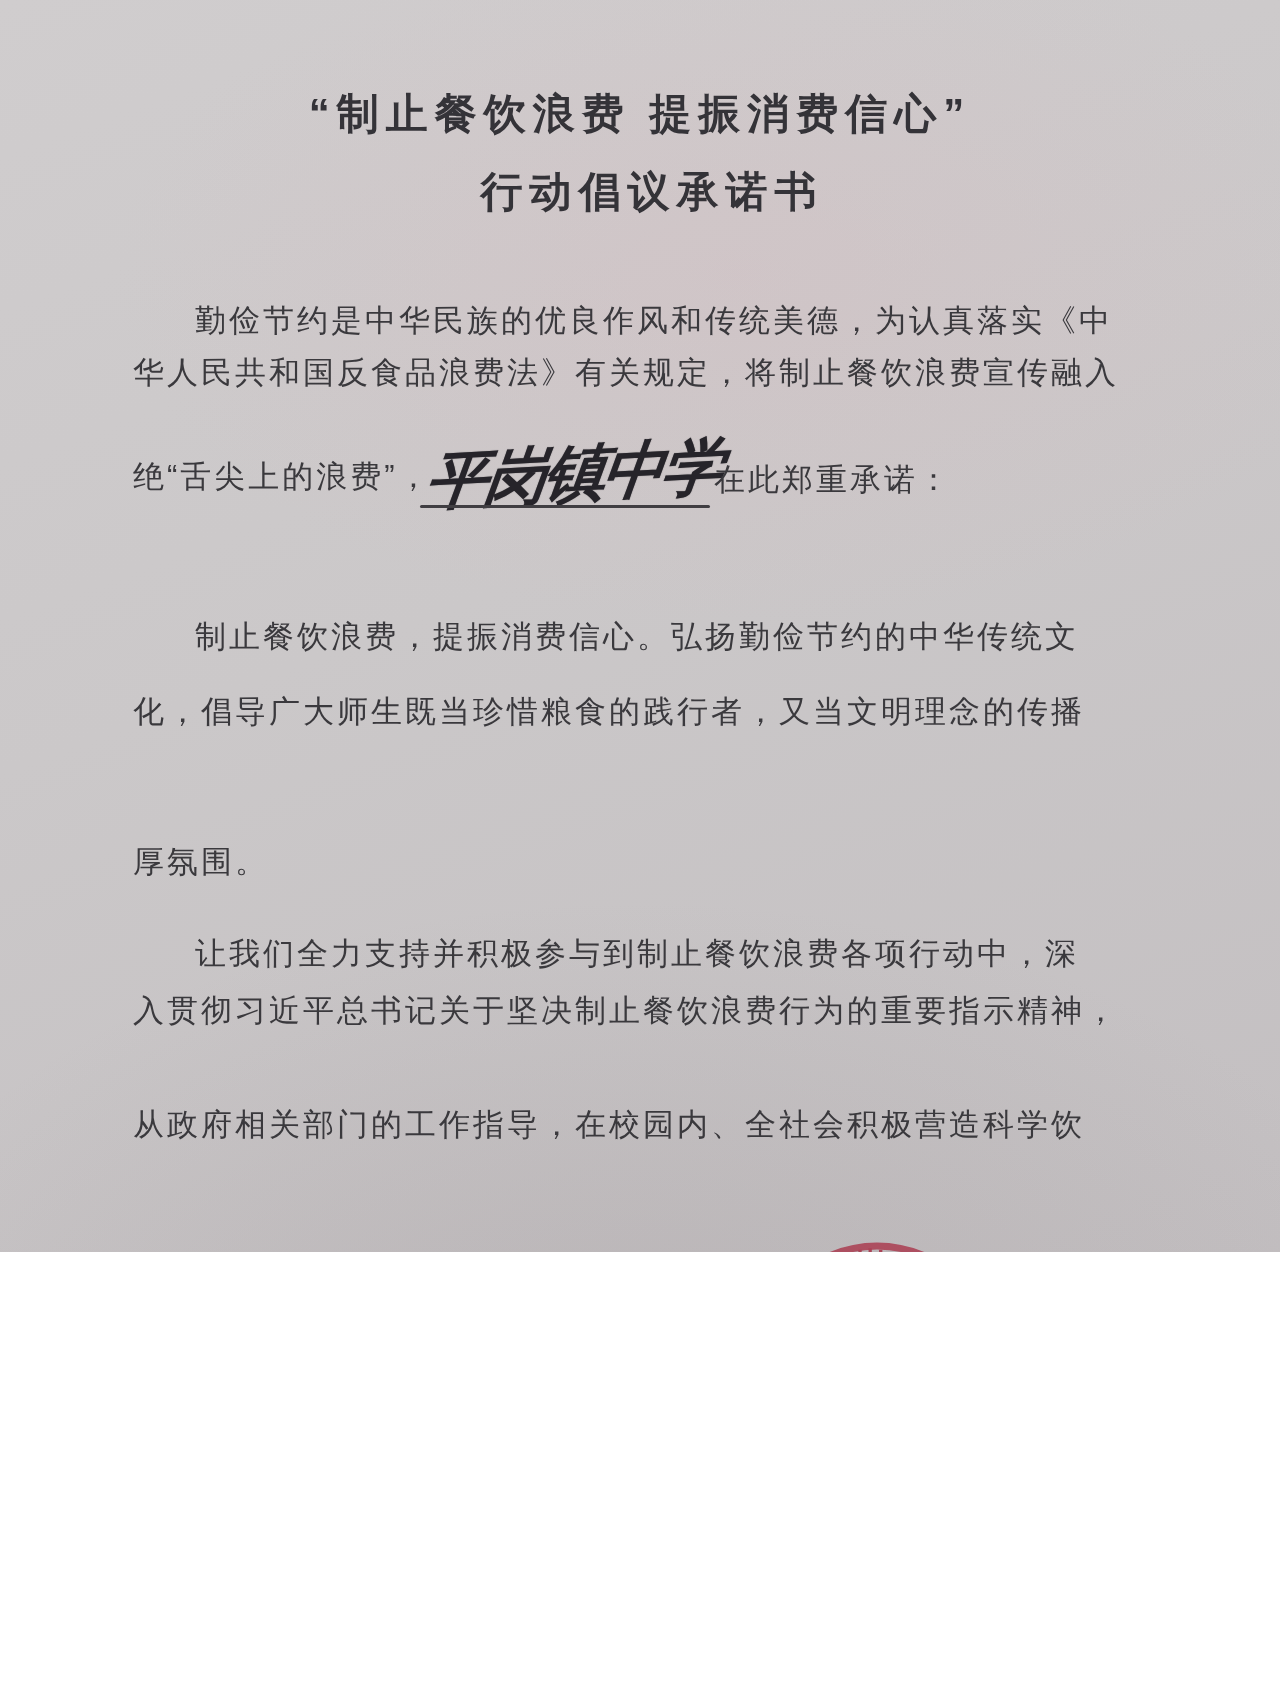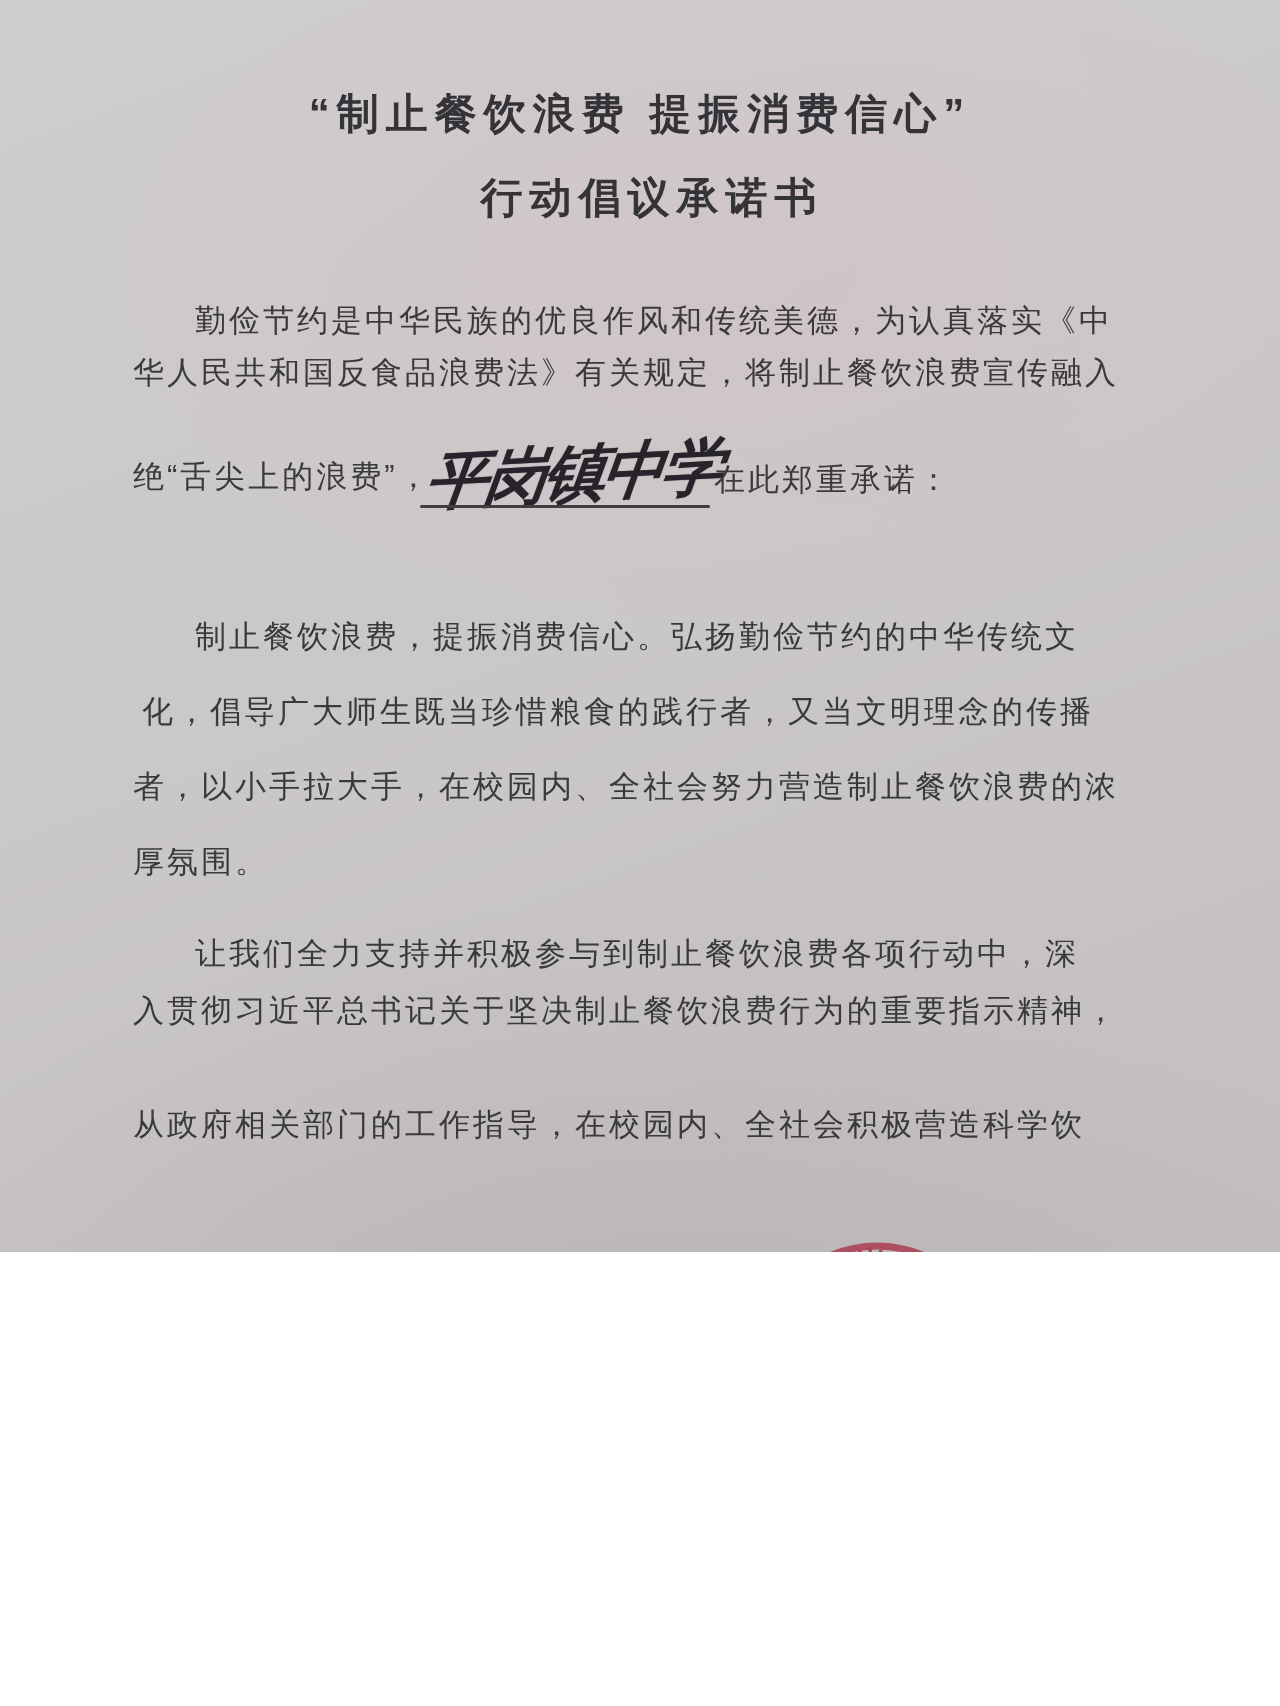--- a/index.html
+++ b/index.html
@@ -17,32 +17,31 @@
         font-style:italic;text-shadow:0 0 1px rgba(30,28,32,.6);}
   .underline{position:absolute;height:3px;background:#403e42;border-radius:2px;}
   .sealwrap{position:absolute;mix-blend-mode:multiply;opacity:0.93;}
 </style>
 </head>
 <body>
 
 <div id="photo">
 
   <div class="title" style="top:86px;">“制止餐饮浪费 提振消费信心”</div>
-  <div class="title" style="top:170px;padding-left:24px;">行动倡议承诺书</div>
+  <div class="title" style="top:164px;padding-left:24px;">行动倡议承诺书</div>
 
   <div class="txt" style="left:195px;top:300px;">勤俭节约是中华民族的优良作风和传统美德，为认真落实《中</div>
   <div class="txt" style="left:133px;top:352px;">华人民共和国反食品浪费法》有关规定，将制止餐饮浪费宣传融入</div>
   <div class="txt" style="left:133px;top:456px;">绝“舌尖上的浪费”，</div>
   <div class="hand" style="left:426px;top:432px;font-size:62px;letter-spacing:-3px;transform:rotate(-3deg) skewX(-10deg);">平岗镇中学</div>
   <div class="underline" style="left:420px;top:505px;width:290px;"></div>
   <div class="txt" style="left:714px;top:459px;">在此郑重承诺：</div>
 
   <div class="txt" style="left:195px;top:616px;">制止餐饮浪费，提振消费信心。弘扬勤俭节约的中华传统文</div>
-  <div class="txt" style="left:142px;top:691px;">化，倡导广大师生既当珍惜粮食的践行者，又当文明理念的传播</div>
-  <div class="txt" style="left:133px;top:766px;">者，以小手拉大手，在校园内、全社会努力营造制止餐饮浪费的浓</div>
+  <div class="txt" style="left:133px;top:691px;">化，倡导广大师生既当珍惜粮食的践行者，又当文明理念的传播</div>
   <div class="txt" style="left:133px;top:841px;">厚氛围。</div>
 
   <div class="txt" style="left:195px;top:933px;">让我们全力支持并积极参与到制止餐饮浪费各项行动中，深</div>
   <div class="txt" style="left:133px;top:990px;">入贯彻习近平总书记关于坚决制止餐饮浪费行为的重要指示精神，</div>
   <div class="txt" style="left:133px;top:1104px;">从政府相关部门的工作指导，在校园内、全社会积极营造科学饮</div>
 
   <div class="txt" style="left:713px;top:1348px;">学校名称:</div>
   <div class="txt" style="left:715px;top:1462px;">代表签字:</div>
 
   <div class="sealwrap" style="left:727px;top:1232px;width:300px;height:320px;">

